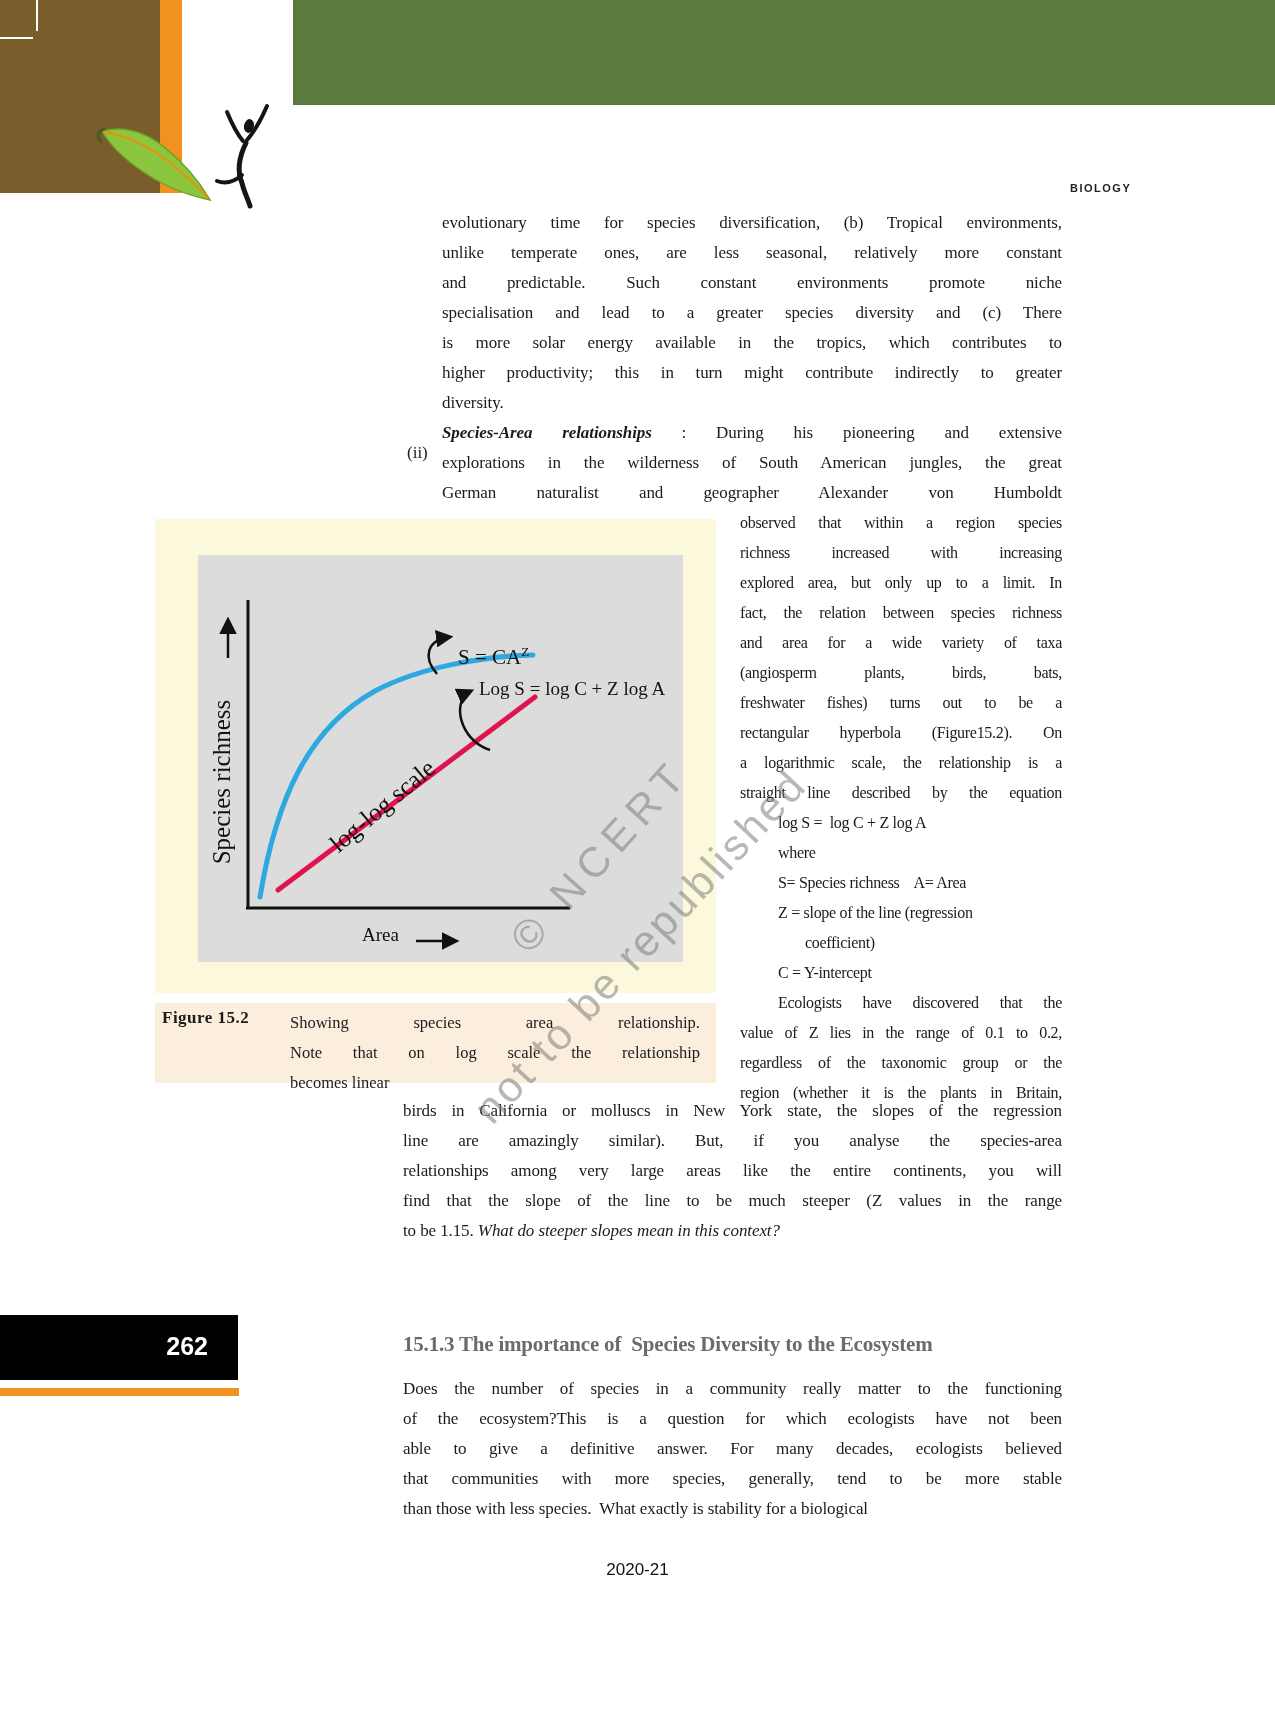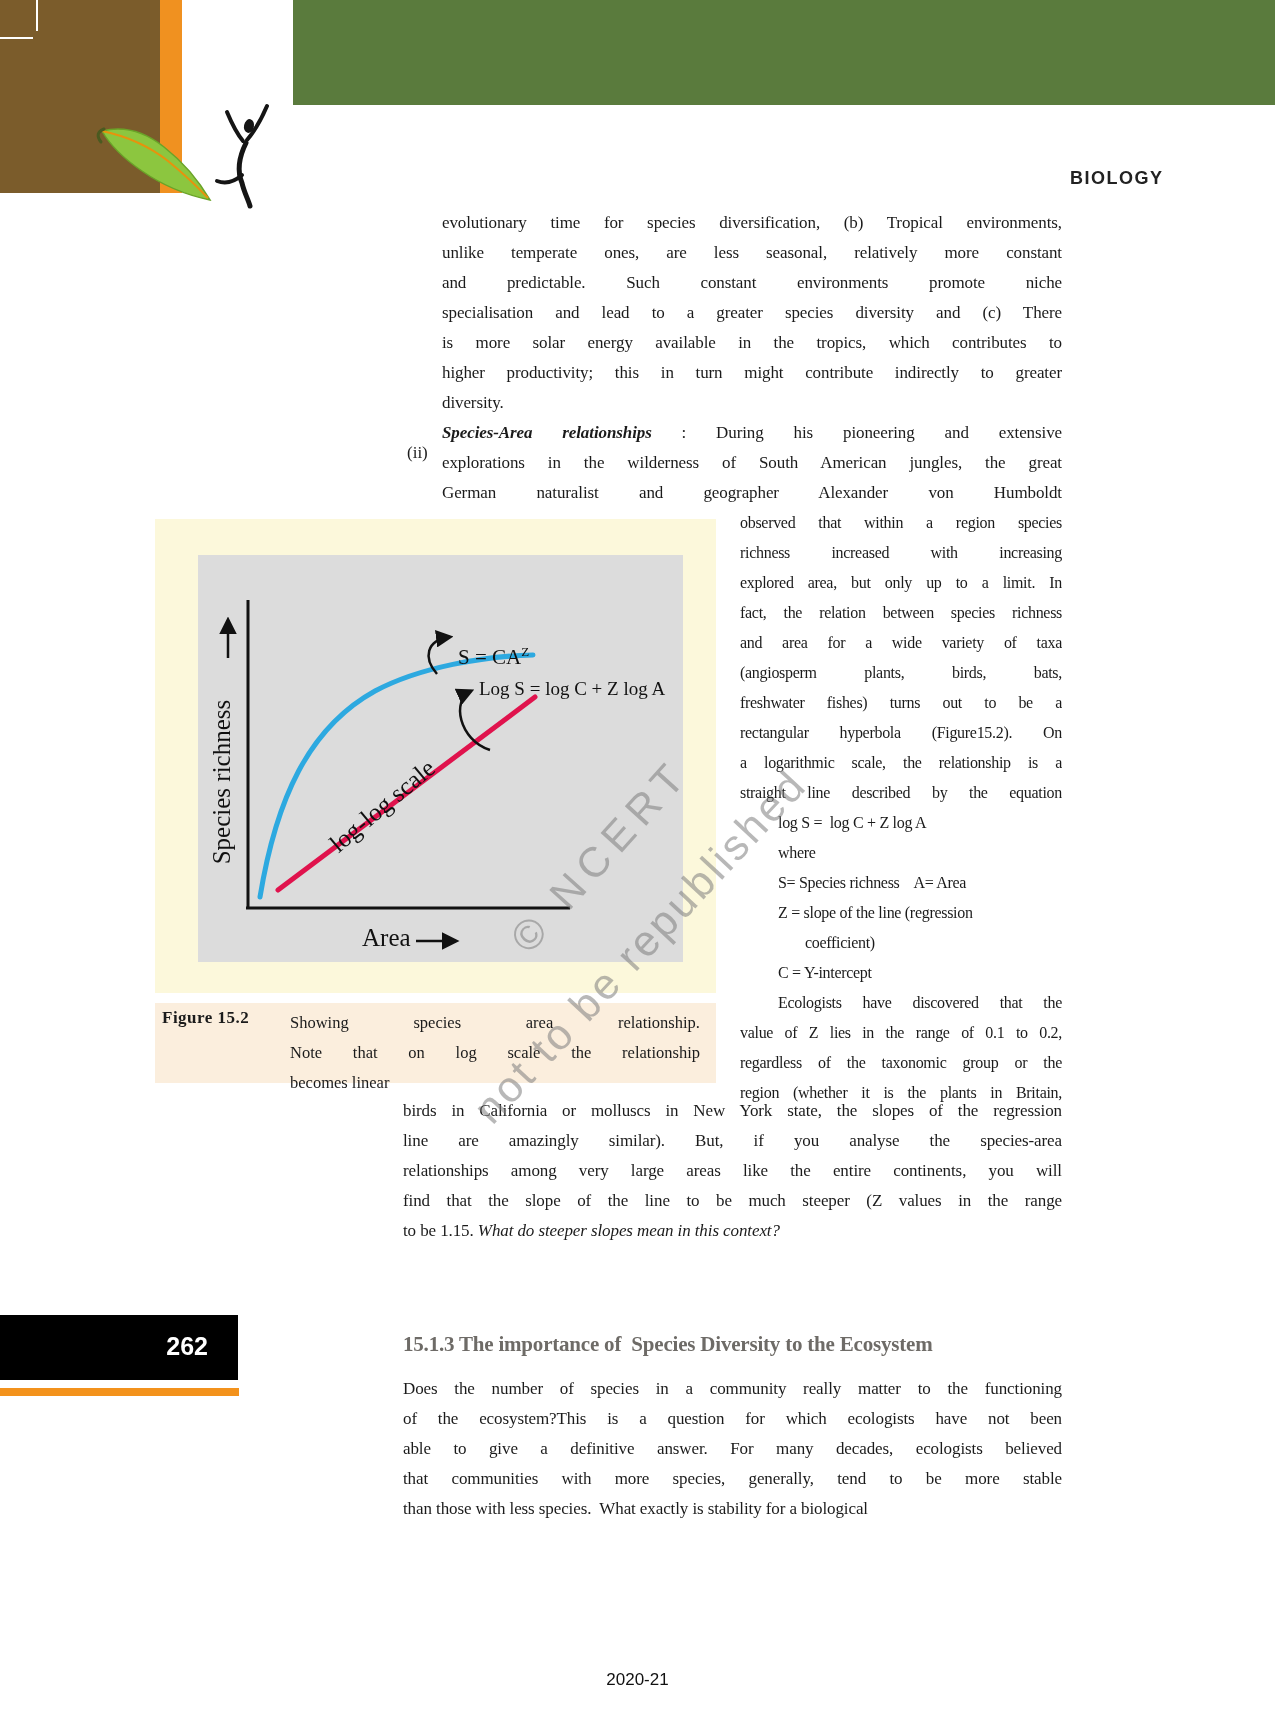--- a/index.html
+++ b/index.html
@@ -6,51 +6,51 @@
   #page{position:relative;width:1275px;height:1709px;background:#ffffff;overflow:hidden;
         font-family:"Liberation Serif","DejaVu Serif",serif;color:#1b1b1b;}
 
   
   .banner-green{position:absolute;left:293px;top:0;width:982px;height:105px;background:#5a7b3d;}
   .banner-brown{position:absolute;left:0;top:0;width:160px;height:193px;background:#7b5c2b;}
   .corner-v{position:absolute;left:36px;top:0;width:2px;height:31px;background:#ffffff;}
   .corner-h{position:absolute;left:0;top:37px;width:33px;height:2px;background:#ffffff;}
   .banner-stripe{position:absolute;left:160px;top:0;width:22px;height:193px;background:#f09120;}
   .logo{position:absolute;left:90px;top:95px;width:200px;height:115px;}
-  .brand{position:absolute;left:1070px;top:168px;font-family:"Liberation Sans",sans-serif;
-         font-weight:bold;font-size:18px;letter-spacing:1.5px;color:#222;}
+  .brand{position:absolute;left:1070px;top:182px;font-family:"Liberation Sans",sans-serif;
+         font-weight:bold;font-size:11px;letter-spacing:1.5px;color:#222;}
 
   
   .textblock{position:absolute;z-index:10;}
   .textblock .line{text-align:justify;text-align-last:justify;overflow:hidden;}
   .line.nj{text-align-last:left;white-space:pre-wrap;}
   .line.ind1{padding-left:38px;}
   .line.ind2{padding-left:65px;}
   span.bi{font-weight:bold;font-style:italic;}
   span.i{font-style:italic;}
 
   #para-top{left:442px;top:208px;width:620px;font-size:17px;line-height:30px;letter-spacing:-0.1px;}
   #item-marker{position:absolute;left:407px;top:438px;font-size:17px;line-height:30px;z-index:10;}
   #item-ii{left:442px;top:418px;width:620px;font-size:17px;line-height:30px;letter-spacing:-0.1px;}
   #right-col{left:740px;top:508px;width:322px;font-size:16px;line-height:30px;letter-spacing:-0.3px;}
   #para-mid{left:403px;top:1096px;width:659px;font-size:17px;line-height:30px;letter-spacing:-0.1px;}
   #section-heading{position:absolute;left:403px;top:1332px;width:680px;font-size:21px;font-weight:bold;
                    color:#6e6b67;letter-spacing:-0.2px;white-space:pre-wrap;z-index:10;}
   #para-bottom{left:403px;top:1374px;width:659px;font-size:17px;line-height:30px;letter-spacing:-0.1px;}
-  #footer-year{position:absolute;left:0;top:1670px;width:1275px;text-align:center;
+  #footer-year{position:absolute;left:0;top:1560px;width:1275px;text-align:center;
                font-family:"Liberation Sans",sans-serif;font-size:17px;color:#111;z-index:10;}
 
   
   .fig-bg{position:absolute;left:155px;top:519px;width:561px;height:474px;background:#fcf8db;z-index:2;}
   .plot-bg{position:absolute;left:198px;top:555px;width:485px;height:407px;background:#dcdcdc;z-index:3;}
   #fig-svg{position:absolute;left:155px;top:519px;z-index:4;}
   .fig-label{position:absolute;z-index:6;color:#111;}
   #y-axis-label{left:62px;top:768px;width:320px;text-align:center;font-size:25px;
                 transform:rotate(-90deg);}
-  #x-axis-label{left:362px;top:924px;font-size:25px;}
+  #x-axis-label{left:362px;top:924px;font-size:19px;}
   #curve-eq{left:458px;top:620px;font-size:21px;margin-top:24px;}
   #curve-eq sup{font-size:13px;}
   #line-eq{left:479px;top:678px;font-size:19px;}
   #scale-label{left:295px;top:792px;width:175px;text-align:center;font-size:25px;
                transform:rotate(-40deg);}
 
   .caption-bg{position:absolute;left:155px;top:1003px;width:561px;height:80px;background:#fbeedd;z-index:2;}
   #caption-label{position:absolute;left:162px;top:1008px;font-size:17px;font-weight:bold;
                  letter-spacing:0.5px;z-index:10;}
   #caption-lines{left:290px;top:1008px;width:410px;font-size:16.5px;line-height:30px;}

